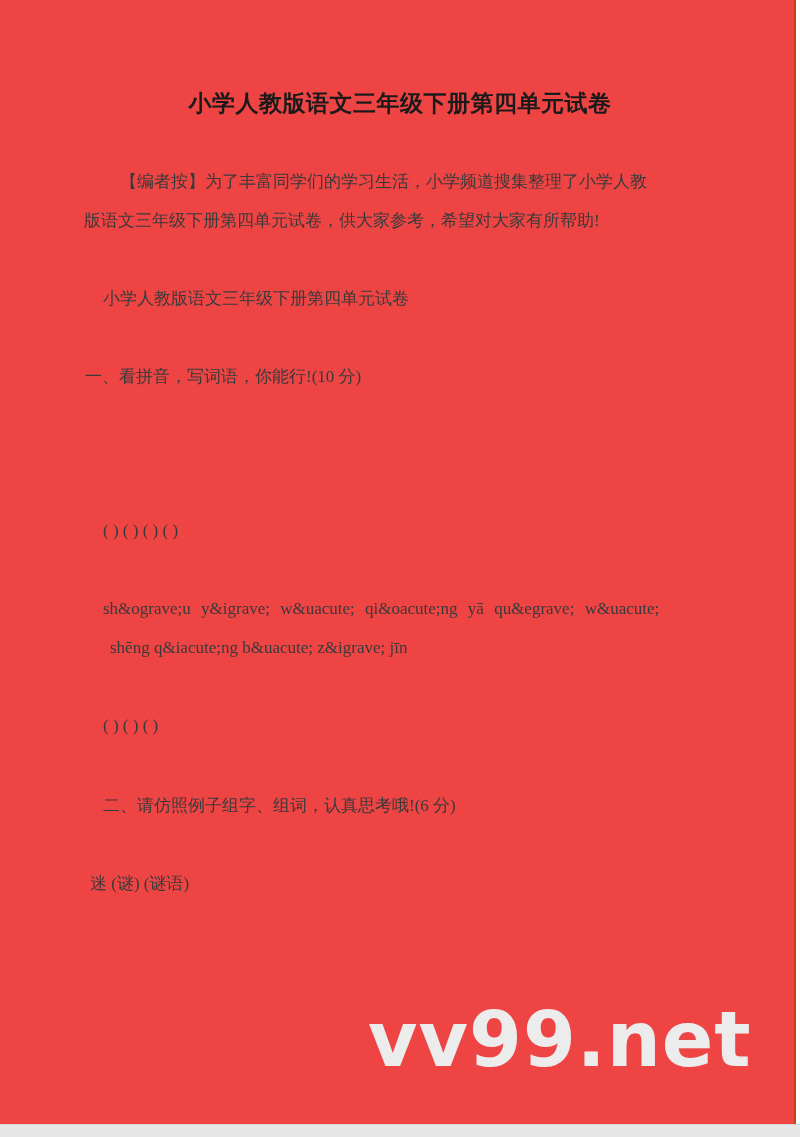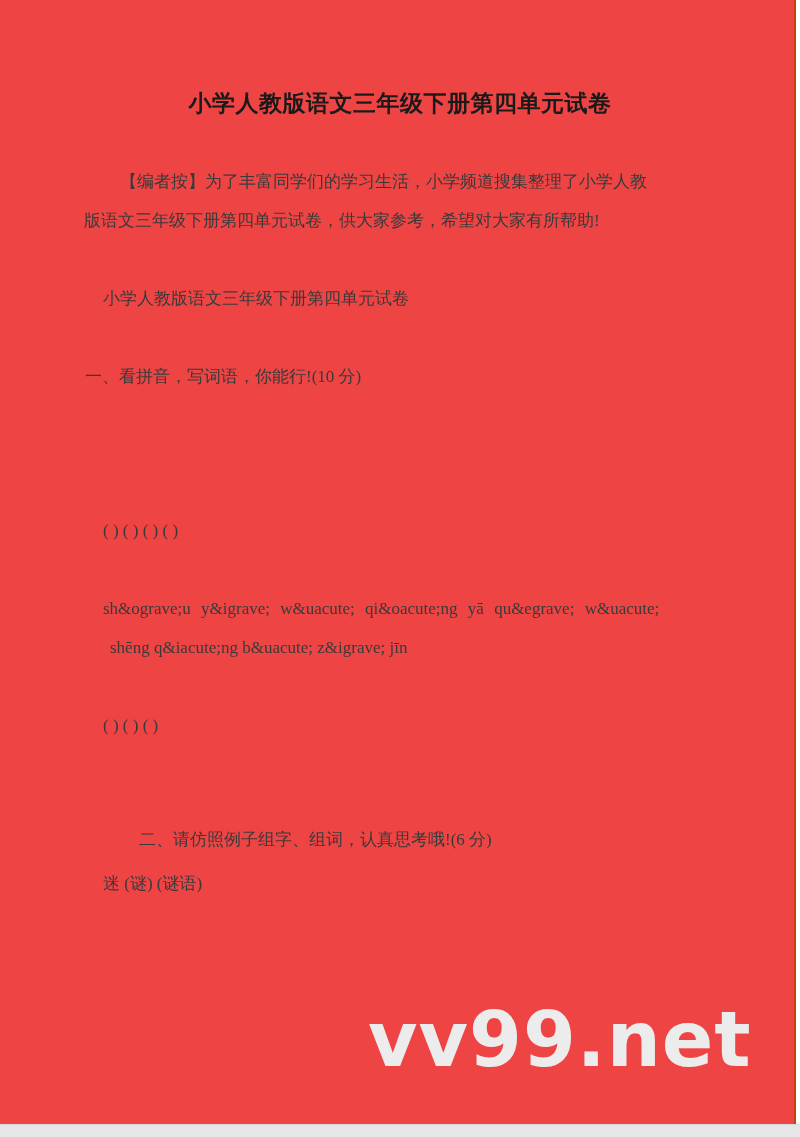--- a/index.html
+++ b/index.html
@@ -44,20 +44,20 @@
   <div class="line" style="left:85px; top:365px;">一、看拼音，写词语，你能行!(10 分)</div>
 
 
   <div class="line" style="left:103px; top:521px;">( ) ( ) ( ) ( )</div>
 
   <div class="line" style="left:103px; top:599px; word-spacing:6px;">sh&amp;ograve;u  y&amp;igrave;  w&amp;uacute;  qi&amp;oacute;ng  yā  qu&amp;egrave;  w&amp;uacute;</div>
   <div class="line" style="left:84px; top:638px;margin-left:26px;">shēng q&amp;iacute;ng b&amp;uacute; z&amp;igrave; jīn</div>
 
   <div class="line" style="left:103px; top:716px;">( ) ( ) ( )</div>
 
-  <div class="line" style="left:103px; top:828px;margin-left:36px;">二、请仿照例子组字、组词，认真思考哦!(6 分)</div>
+  <div class="line" style="left:103px; top:794px;">二、请仿照例子组字、组词，认真思考哦!(6 分)</div>
 
-  <div class="line" style="left:103px; top:872px;">迷  (谜) (谜语)</div>
+  <div class="line" style="left:90px; top:872px;">迷  (谜) (谜语)</div>
 
 
   <div class="watermark">vv99.net</div>
 </div>
 <div class="bottom-bar"></div>
 
 </body></html>

